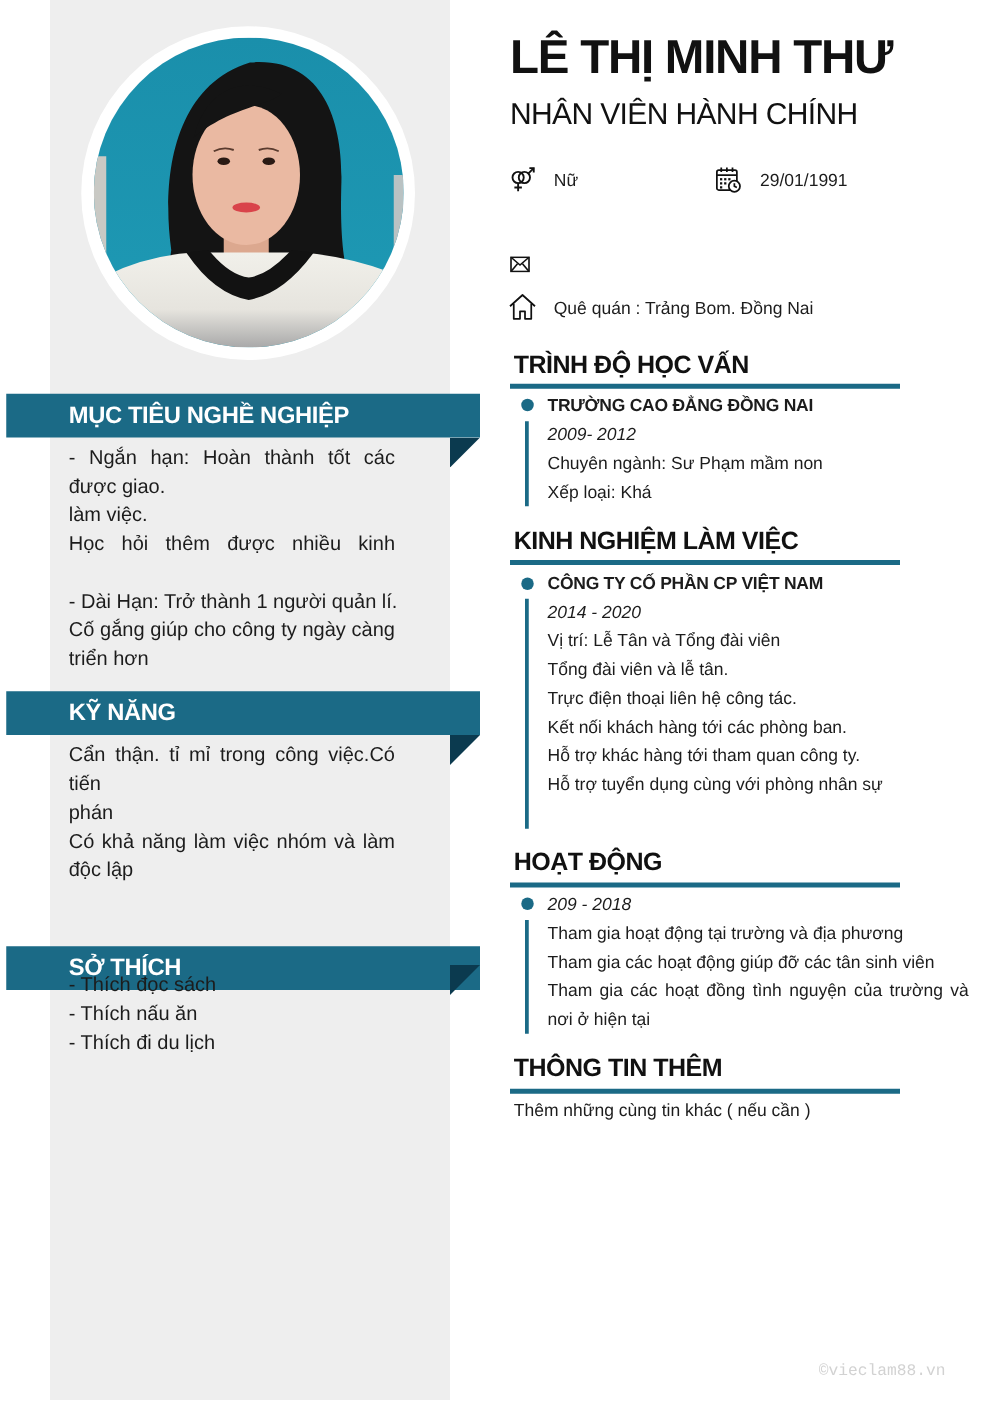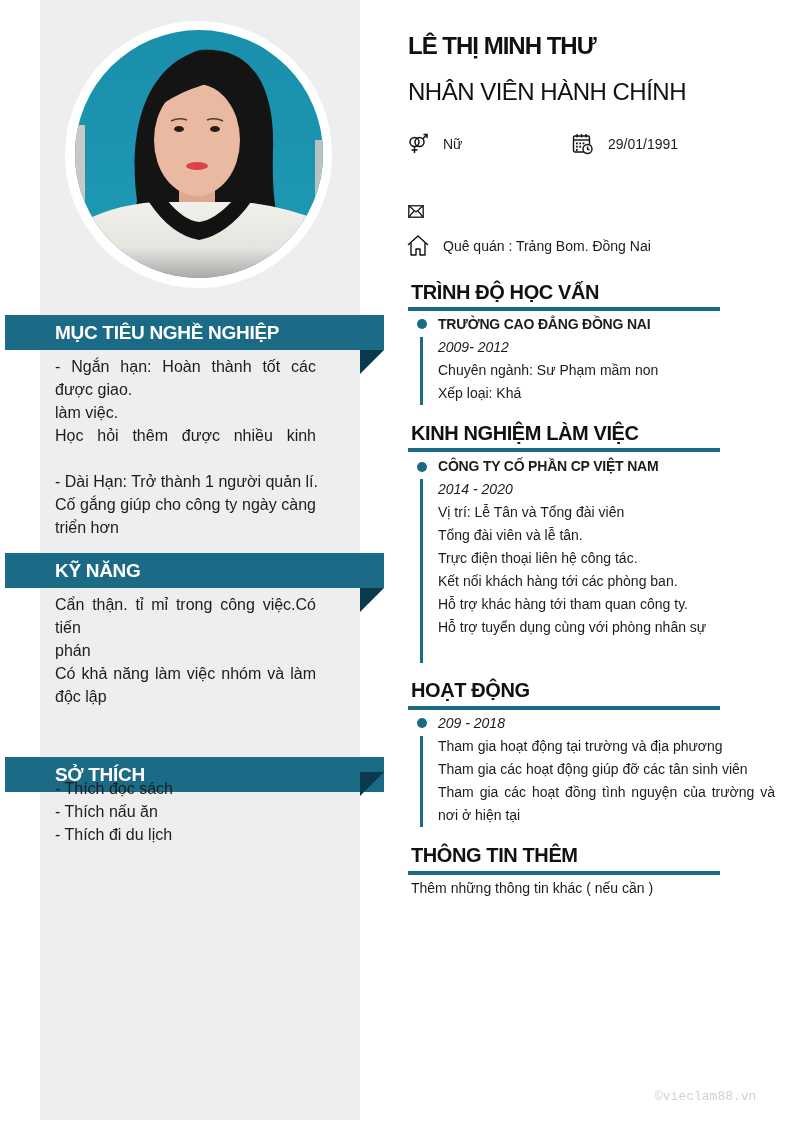--- a/index.html
+++ b/index.html
@@ -15,21 +15,21 @@
 
   .ribbon { left: 5px; width: 379px; height: 35px; background: #1b6a86; color: #ffffff;
             font-weight: bold; font-size: 19px; letter-spacing: -0.3px; line-height: 35px; padding-left: 50px; white-space: nowrap; }
   .fold { left: 360px; width: 24px; height: 24px; background: #0b3a4f; clip-path: polygon(0 0, 100% 0, 0 100%); }
 
   .ltext { left: 55px; width: 261px; font-size: 16px; line-height: 23px; color: #1c1c1c; }
   .ln { height: 23px; white-space: nowrap; }
   .j { text-align: justify; text-align-last: justify; white-space: normal; overflow: hidden; }
 
   
-  .name { left: 408px; top: 22px; font-size: 24px; font-weight: bold; line-height: 48px; letter-spacing: -1px; color: #111; white-space: nowrap; }
+  .name { left: 408px; top: 22px; font-size: 38px; font-weight: bold; line-height: 48px; letter-spacing: -1px; color: #111; white-space: nowrap; }
   .jobtitle { left: 408px; top: 77px; font-size: 24px; line-height: 30px; letter-spacing: -0.5px; color: #111; white-space: nowrap; }
   .info { font-size: 14px; line-height: 23px; color: #1c1c1c; white-space: nowrap; }
   .icon { display: block; }
 
   .sec-head { left: 411px; font-size: 20px; font-weight: bold; letter-spacing: -0.4px; line-height: 24px; color: #111; white-space: nowrap; }
   .sec-rule { left: 408px; width: 312px; height: 4px; background: #1b6a86; }
   .bullet { width: 10px; height: 10px; border-radius: 50%; background: #1b6a86; }
   .vline { left: 420px; width: 3px; background: #1b6a86; }
   .rtext { left: 438px; width: 337px; font-size: 14px; line-height: 23px; color: #1c1c1c; }
   .bold { font-weight: bold; letter-spacing: -0.2px; }
@@ -205,15 +205,15 @@
 <div class="abs rtext" style="top:712px;">
   <div class="ln ital">209 - 2018</div>
   <div class="ln">Tham gia hoạt động tại trường và địa phương</div>
   <div class="ln">Tham gia các hoạt động giúp đỡ các tân sinh viên</div>
   <div class="ln j">Tham gia các hoạt đồng tình nguyện của trường và</div>
   <div class="ln">nơi ở hiện tại</div>
 </div>
 
 <div class="abs sec-head" style="top:843px;">THÔNG TIN THÊM</div>
 <div class="abs sec-rule" style="top:871px;"></div>
-<div class="abs info" style="left:411px; top:877px;">Thêm những thông tin khác ( nếu cần )</div>
+<div class="abs info" style="left:411px; top:877px;">Thêm những cùng tin khác ( nếu cần )</div>
 
 <div class="abs watermark">©vieclam88.vn</div>
 
 </body></html>

